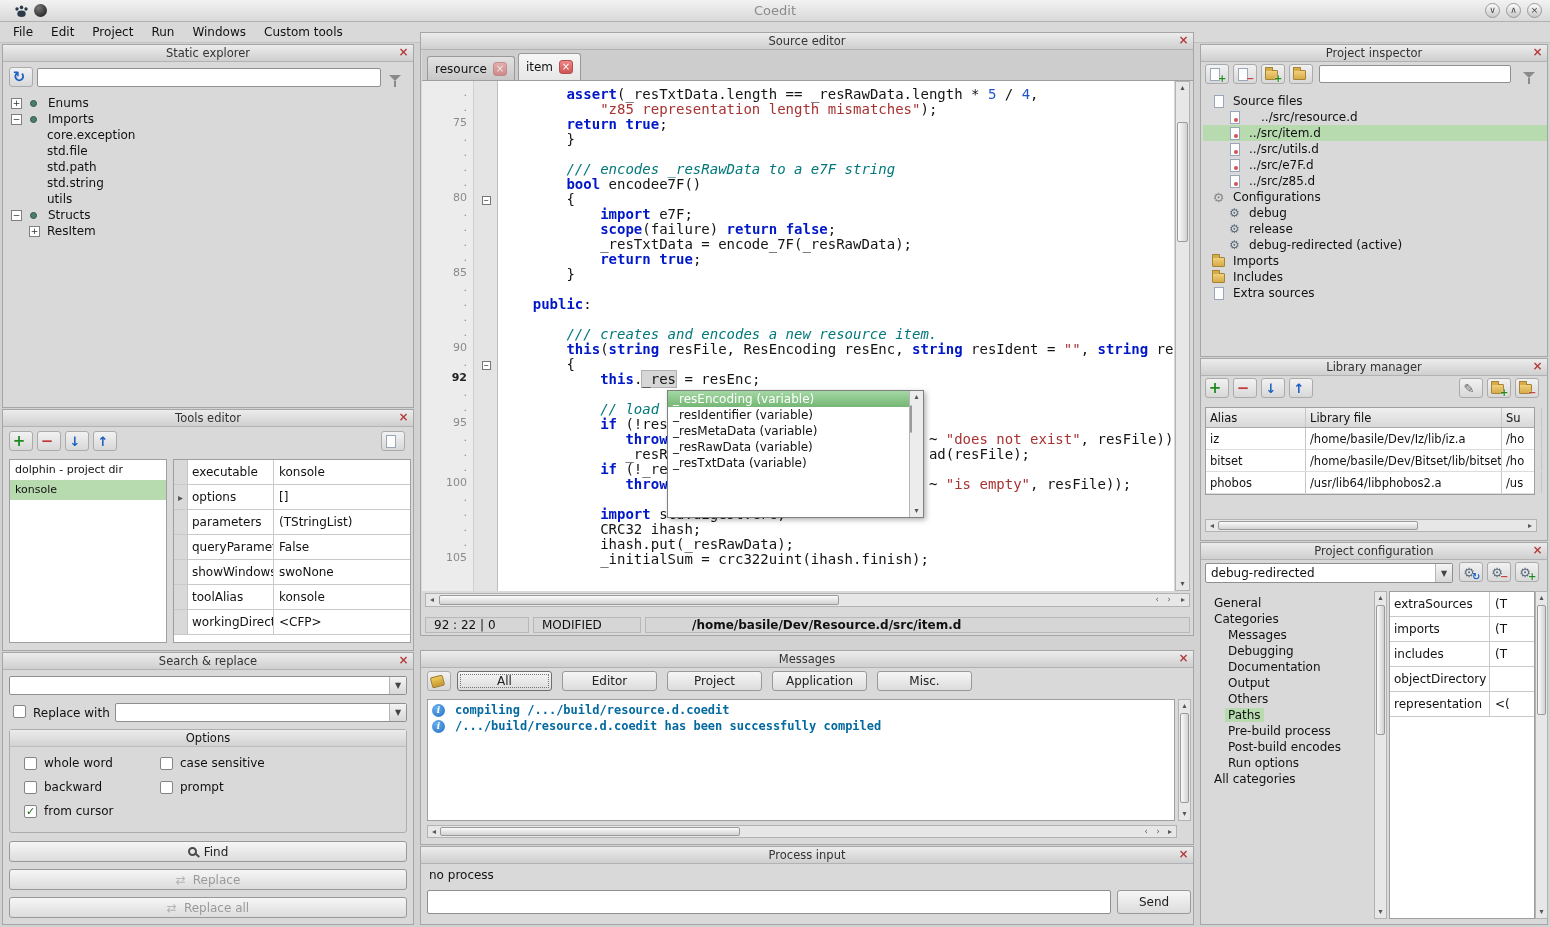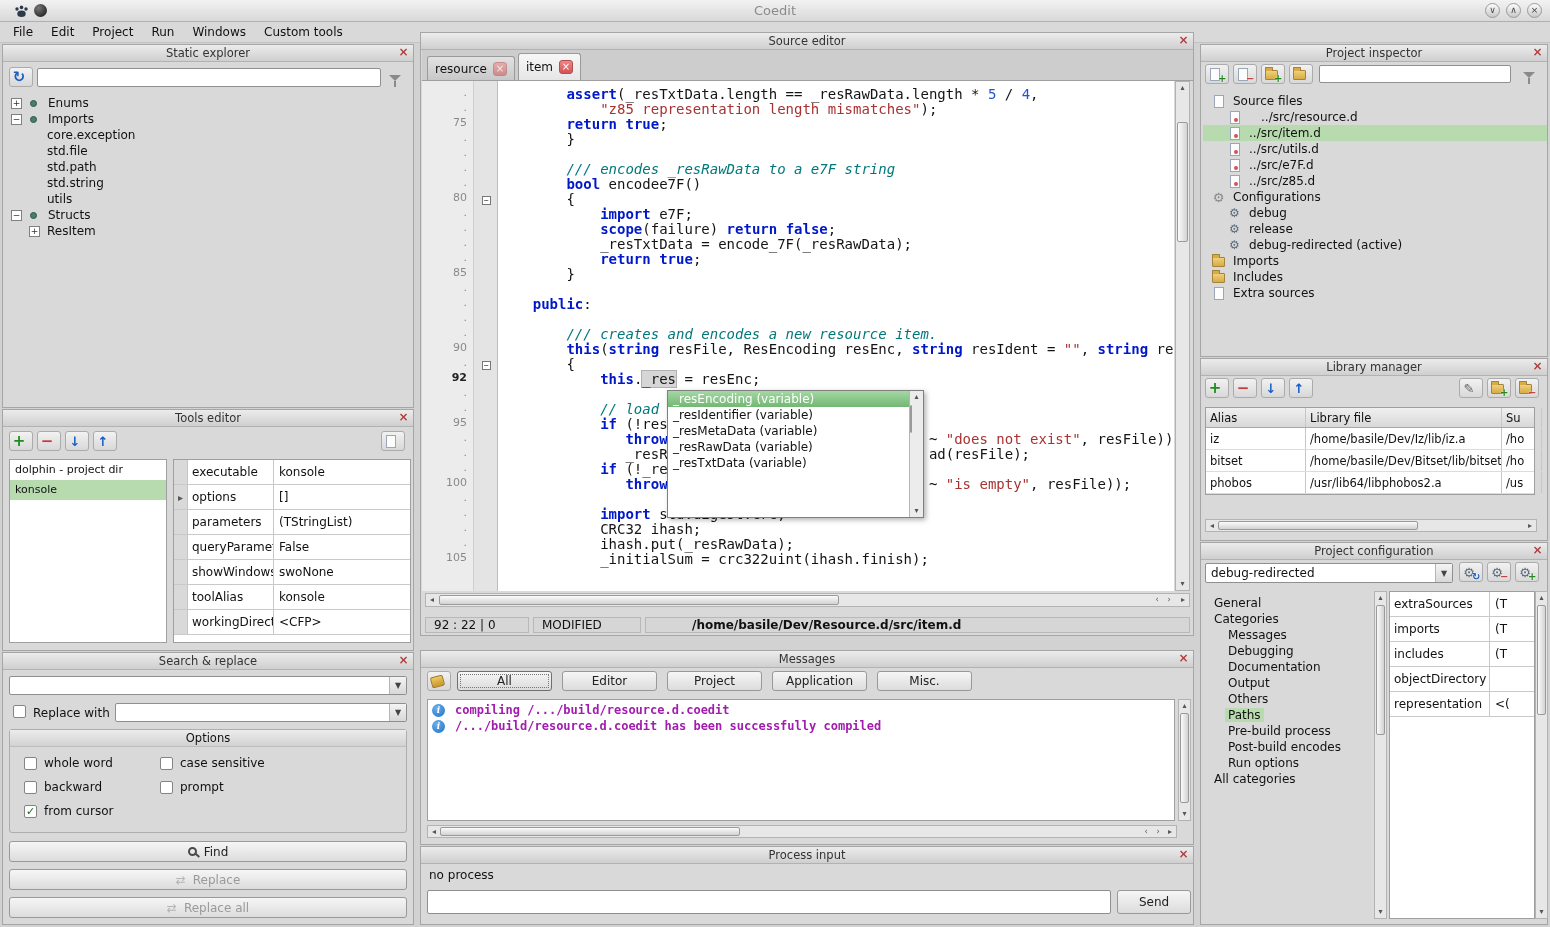--- a/index.html
+++ b/index.html
@@ -96,21 +96,21 @@
 .gkey{width:86px;border-right:1px solid #c9c9c9;padding-left:4px;overflow:hidden;white-space:nowrap;display:flex;align-items:center;flex:none}
 .gkey.wide{width:100px}
 .gval{flex:1;padding-left:5px;overflow:hidden;white-space:nowrap;display:flex;align-items:center}
 .lth{display:flex;height:20px;background:linear-gradient(#f0f0f0,#d8d8d8);border-bottom:1px solid #a8a8a8;font-size:11.5px}
 .ltr{display:flex;height:22px;border-bottom:1px solid #dcdcdc;font-size:11.5px;background:#fff}
 .ltc{padding:2px 4px;border-right:1px solid #c6c6c6;overflow:hidden;white-space:nowrap;flex:none;display:flex;align-items:center}
 
 .msgtab{width:95px;height:20px}
 .msgtab.focus{border-color:#6f6f6f;outline:1px dotted #777;outline-offset:-4px}
 .mrow{height:16px;display:flex;align-items:center;gap:5px;padding-left:3px}
-.mtext{font:600 12px "DejaVu Sans Mono","Liberation Mono",monospace;white-space:nowrap;color:#a21caf}
+.mtext{font:600 12px "DejaVu Sans Mono","Liberation Mono",monospace;white-space:nowrap;color:#0369a1}
 </style>
 </head>
 <body>
 
 <div class="abs titlebar">
   <span class="abs" style="left:14px;top:4px"><svg width="15" height="14" viewBox="0 0 15 14">
         <g fill="#2b3a4a">
           <circle cx="3" cy="5" r="1.7"></circle>
           <circle cx="7.5" cy="3.4" r="1.8"></circle>
           <circle cx="12" cy="5" r="1.7"></circle>

